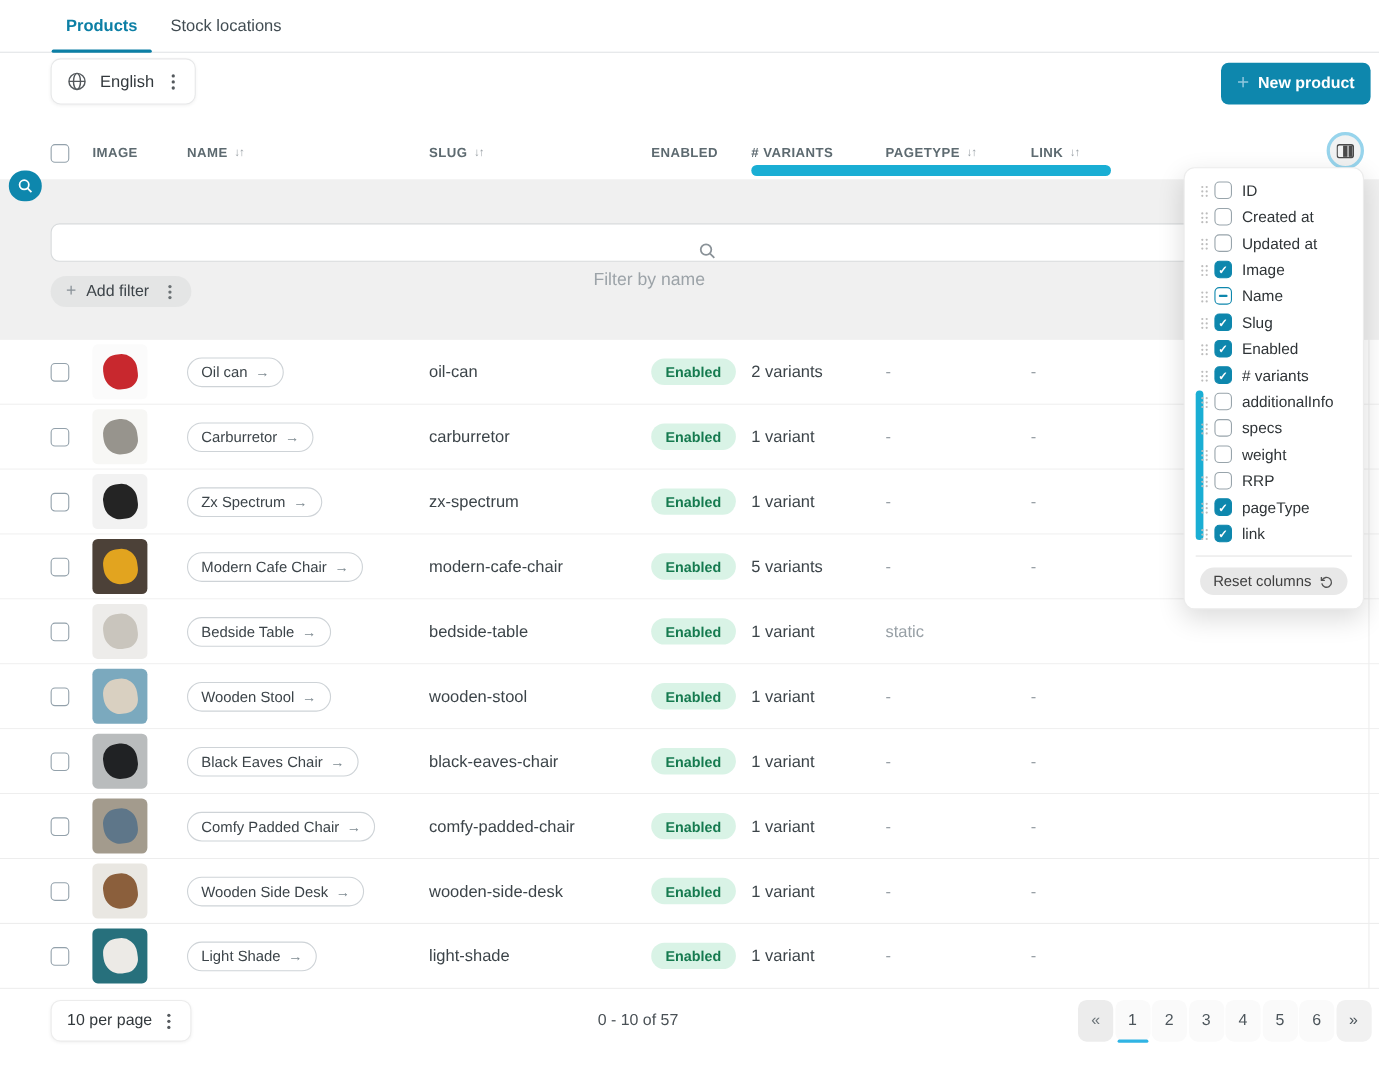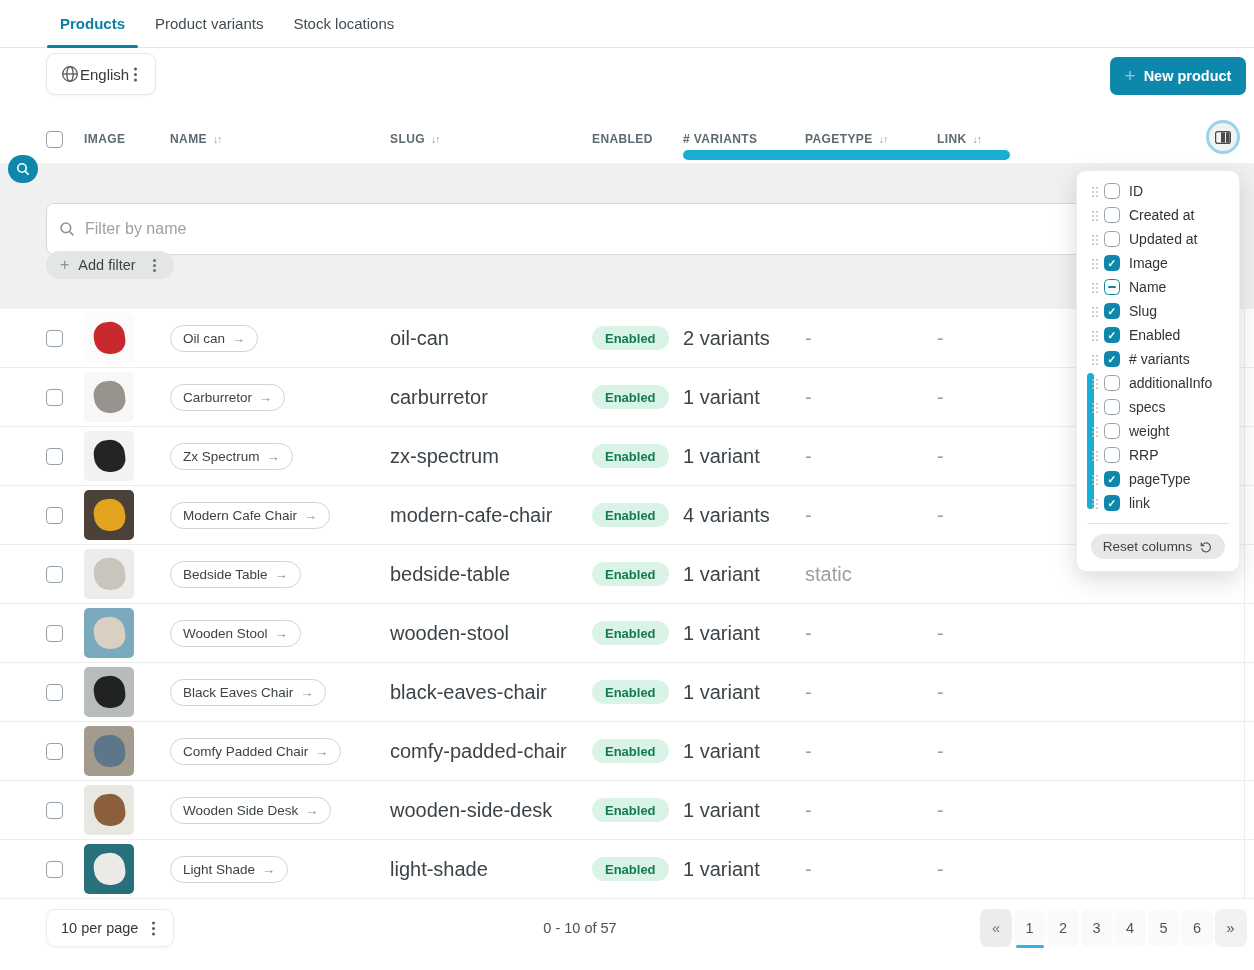--- a/index.html
+++ b/index.html
@@ -25,21 +25,21 @@
   }
   .tab[data-active="true"] { color: #0c7fa5; font-weight: bold; }
   .tab[data-active="true"]::after {
     content: ""; position: absolute; left: 0; right: 0; bottom: -1px; height: 3px;
     background: #0c7fa5; border-radius: 2px;
   }
 
   
   .lang-btn {
     position: absolute; top: 53px; left: 46px; height: 42px;
-    display: flex; align-items: center; gap: 1px; padding: 0 14px;
+    display: flex; align-items: center; gap: 12px; padding: 0 14px;
     background: #fff; border: 1px solid #e7e8e9; border-radius: 9px;
     box-shadow: 0 1px 3px rgba(0,0,0,.05); font-size: 15px; color: #33393d;
   }
   .kebab { width: 3px; height: 3px; border-radius: 50%; background: #54595d;
     box-shadow: 0 -5.5px 0 #54595d, 0 5.5px 0 #54595d; margin: 0 4px; }
   .new-product {
     position: absolute; top: 57px; left: 1110px; width: 136px; height: 38px;
     background: #0e87ad; border-radius: 7px; color: #fff; font-size: 14.5px; font-weight: bold;
     display: flex; align-items: center; justify-content: center; gap: 8px;
   }
@@ -79,23 +79,23 @@
   .filter-panel {
     position: absolute; top: 163px; left: 0; right: 0; height: 146px;
     background: #f0f0f0;
   }
   .search-tab {
     position: absolute; top: 155px; left: 8px; width: 30px; height: 28px;
     background: #0e87ad; border-radius: 14px; display: flex; align-items: center;
     justify-content: center; z-index: 5; color: #fff;
   }
   .search-input {
-    position: absolute; top: 40px; left: 46px; right: 14px; height: 52px;
+    position: absolute; top: 40px; left: 46px; right: 14px; height: 35px;
     background: #fff; border: 1px solid #d7dadc; border-radius: 8px;
-    display: flex; align-items: center; gap: 10px; padding: 16px 12px; color: #8a9298;
+    display: flex; align-items: center; gap: 10px; padding: 16px 12px; color: #8a9298; flex-direction: column;
   }
   .search-input input {
     border: none; outline: none; flex: 1; font-size: 16px; font-family: inherit;
     background: transparent; color: #33393d;
   }
   .search-input input::placeholder { color: #9ca3a8; }
   .add-filter {
     position: absolute; top: 88px; left: 46px; height: 28px;
     background: #e4e5e5; border-radius: 14px; display: flex; align-items: center;
     gap: 9px; padding: 0 14px; font-size: 14.5px; color: #3d4449;
@@ -115,30 +115,30 @@
     position: absolute; left: 20%; top: 18%; width: 62%; height: 64%;
     background: var(--tile-fg, #999); border-radius: 42% 46% 40% 48%;
     transform: rotate(-8deg);
   }
   .name-pill {
     display: inline-flex; align-items: center; gap: 7px; padding: 5px 12px;
     border: 1px solid #ced3d7; border-radius: 16px; background: #fff;
     font-size: 13.5px; color: #3c4449; width: fit-content;
   }
   .name-pill .arrow { color: #7f8b92; font-size: 13px; }
-  .cell { font-size: 20px; color: #3c4449; }
+  .cell { font-size: 15px; color: #3c4449; }
   .cell.muted-dash { color: #98a0a6; }
   .badge {
     display: inline-block; width: fit-content; padding: 4.5px 13px; border-radius: 14px;
     background: #d9f3e6; color: #157a4f; font-size: 13px; font-weight: bold;
   }
 
   
   .dropdown {
-    position: absolute; top: 170px; left: 1076px; width: 164px; z-index: 30;
+    position: absolute; top: 152px; left: 1076px; width: 164px; z-index: 30;
     background: #fff; border: 1px solid #ececec; border-radius: 10px;
     box-shadow: 0 8px 24px rgba(0,0,0,.14); padding: 8px 0 12px;
   }
   .menu-accent {
     position: absolute; left: 10px; top: 202px; width: 7px; height: 136px;
     background: #1aaed4; border-radius: 4px;
   }
   .menu-item { height: 24px; display: flex; align-items: center; padding-left: 14px; }
   .grip {
     width: 7px; height: 11px; margin-right: 6px; position: relative; flex: none;
@@ -193,23 +193,20 @@
 </style>
 </head>
 <body>
 
 <nav class="tabbar">
 
     <button class="tab" data-active="true">
       <span>Products</span>
     </button>
 
-    <button class="tab" data-active="false">
-      <span>Product variants</span>
-    </button>
 
     <button class="tab" data-active="false">
       <span>Stock locations</span>
     </button>
   </nav>
 
 <button class="lang-btn">
   <span>
     <svg width="18" height="18" viewBox="0 0 18 18" fill="none" stroke="#54595d" stroke-width="1.3">
       <circle cx="9" cy="9" r="7.3"></circle>
@@ -359,21 +356,21 @@
       <span class="cb"></span>
       <div class="img-tile" aria-label="modern-cafe-chair-photo" style="--tile-bg: #4c4138; --tile-fg: #e2a41f;">
         <div class="img-blob"></div>
       </div>
       <button class="name-pill">
         <span>Modern Cafe Chair</span>
         <span class="arrow">→</span>
       </button>
       <span class="cell">modern-cafe-chair</span>
       <span class="badge">Enabled</span>
-      <span class="cell">4 variants</span>
+      <span class="cell">5 variants</span>
       <span class="cell muted-dash">-</span>
       <span class="cell muted-dash">-</span>
     </div>
 
     <div class="trow grid-row">
       <span class="cb"></span>
       <div class="img-tile" aria-label="bedside-table-photo" style="--tile-bg: #edecea; --tile-fg: #c9c5bd;">
         <div class="img-blob"></div>
       </div>
       <button class="name-pill">

